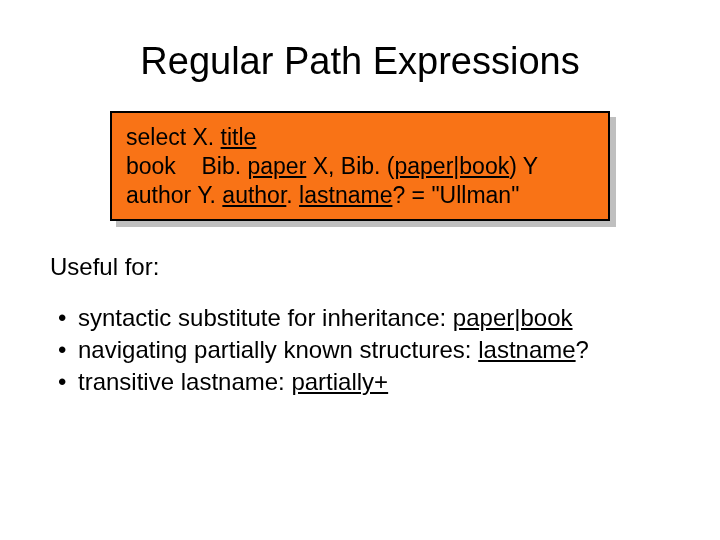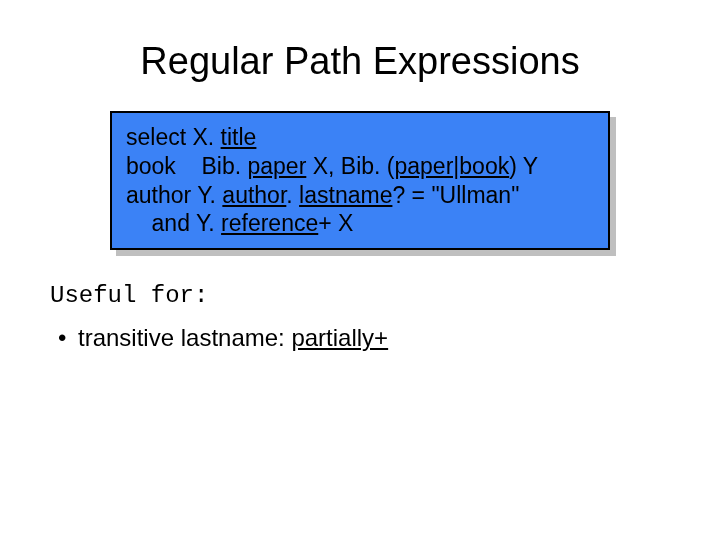--- a/index.html
+++ b/index.html
@@ -1,44 +1,45 @@
 <!DOCTYPE html>
 <html><head>
 <meta charset="utf-8">
 <style>
   * { margin: 0; padding: 0; box-sizing: border-box; }
   html, body { width: 720px; height: 540px; background: #fff; font-family: Arial, Helvetica, sans-serif; color: #000; }
   .slide { width: 720px; height: 384px; position: relative; padding: 40px 50px 40px 50px; }
   .title { font-size: 38px; text-align: center; margin-bottom: 28px; font-weight: normal; }
   .codebox-wrap { margin: 0 60px 30px 60px; position: relative; }
   .codebox-shadow { position: absolute; top: 6px; left: 6px; right: -6px; bottom: -6px; background: #bfbfbf; }
-  .codebox { position: relative; border: 2px solid #000; background: #3b82f6; padding: 10px 14px 10px 14px; font-size: 23px; line-height: 1.25; }
+  .codebox { position: relative; border: 2px solid #000; background: #f97316; padding: 10px 14px 10px 14px; font-size: 23px; line-height: 1.25; }
   .codebox .line { white-space: pre; }
   .u { text-decoration: underline; }
   .body { margin: 0 10px 0 0; font-size: 24px; line-height: 1.35; }
-  .body .lead { margin-bottom: 10px; font-family: Liberation Mono, monospace; }
+  .body .lead { margin-bottom: 18px; }
   .body ul { list-style: none; margin-left: 0; }
   .body li { padding-left: 28px; text-indent: -20px; }
   .body li::before { content: "•"; display: inline-block; width: 20px; text-indent: 0; }
 </style>
 </head>
 <body>
 
 <div class="slide">
   <h1 class="title">Regular Path Expressions</h1>
 
   <div class="codebox-wrap">
     <div class="codebox-shadow"></div>
     <div class="codebox">
       <div class="line"><span>select X. </span><span class="u">title</span></div>
       <div class="line"><span>book    Bib. </span><span class="u">paper</span><span> X, Bib. (</span><span class="u">paper|book</span><span>) Y</span></div>
       <div class="line"><span>author Y. </span><span class="u">author</span><span>. </span><span class="u">lastname</span><span>? = "Ullman"</span></div>
-      <div class="line"><span>    and Y. </span><span class="u">reference</span><span>+ X</span></div>
     </div>
   </div>
 
   <div class="body">
     <div class="lead">Useful for:</div>
     <ul>
+      <li><span>syntactic substitute for inheritance: </span><span class="u">paper|book</span></li>
+      <li><span>navigating partially known structures: </span><span class="u">lastname</span><span>?</span></li>
       <li><span>transitive lastname: </span><span class="u">partially+</span></li>
     </ul>
   </div>
 </div>
 
 </body></html>

